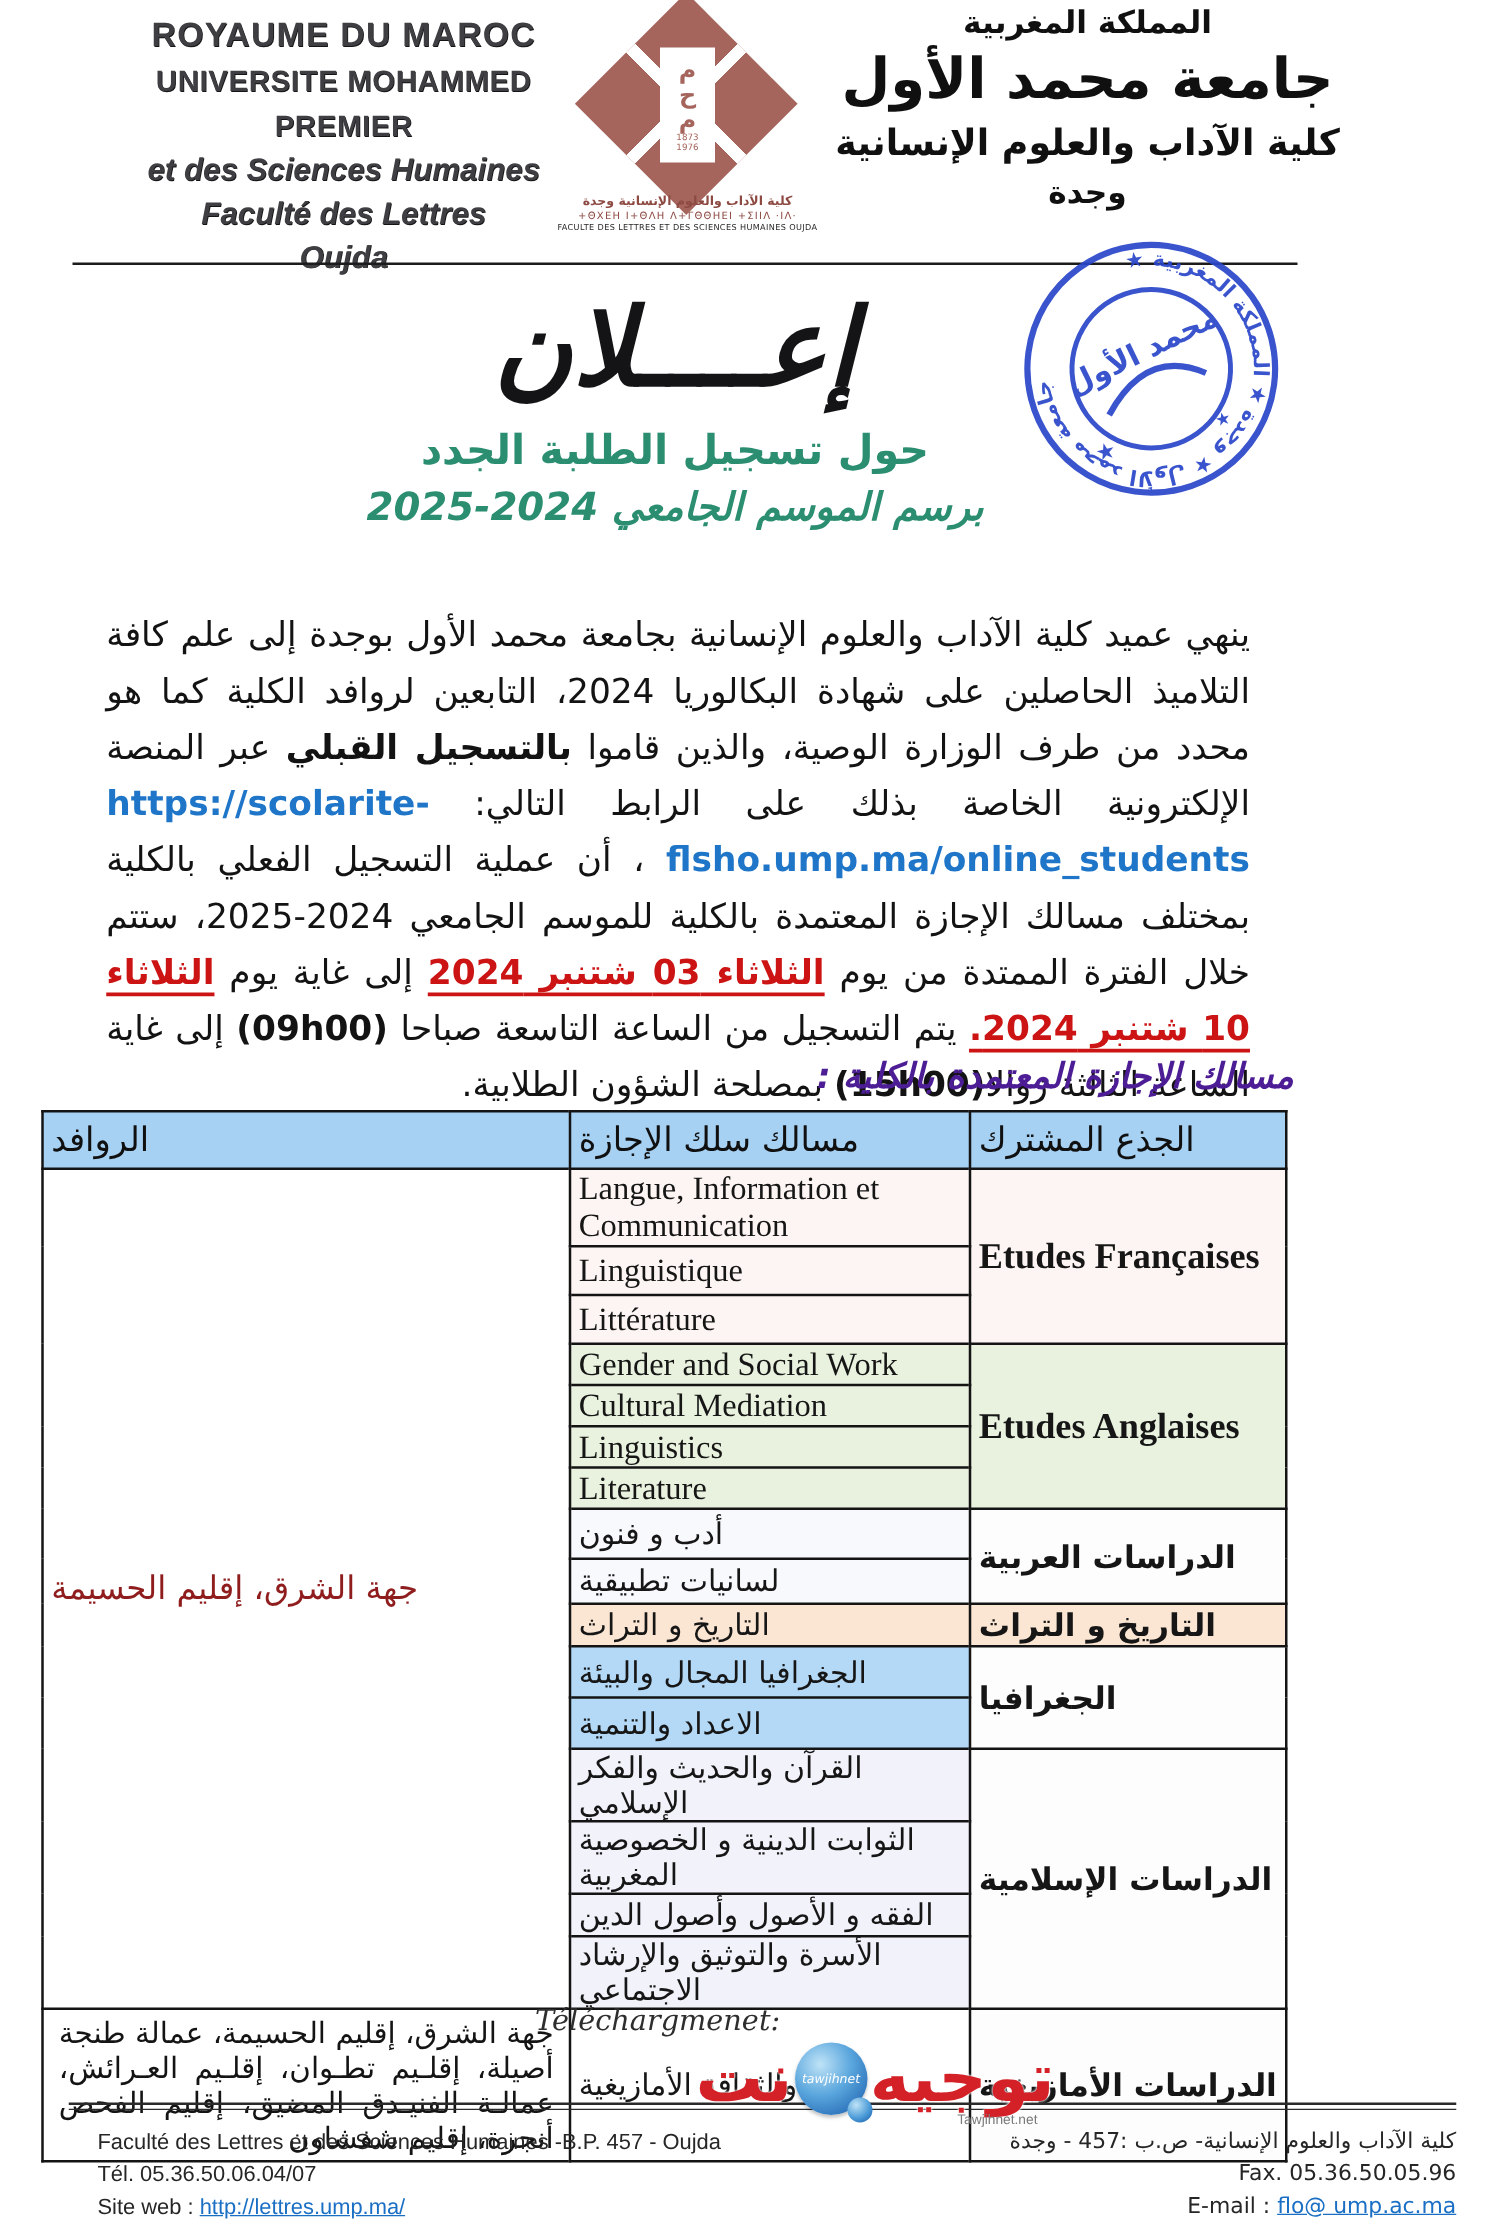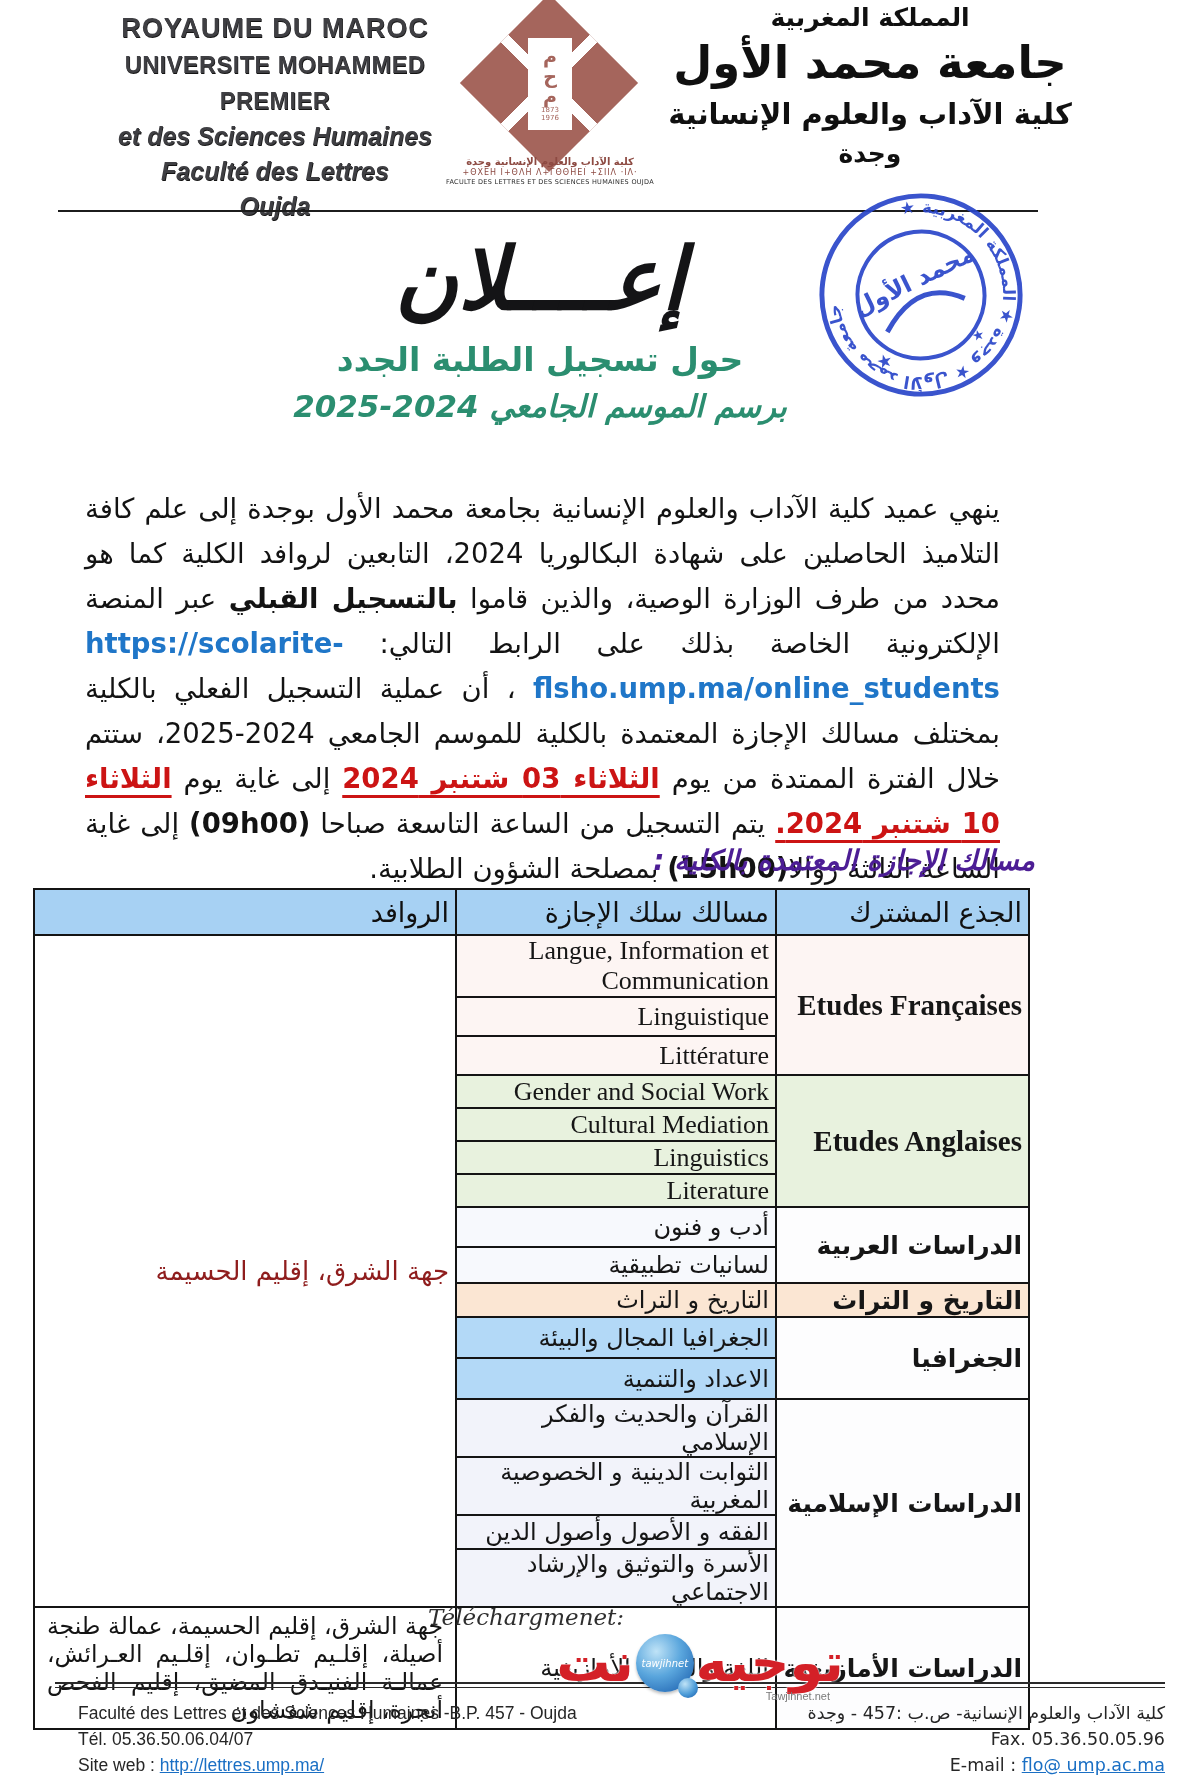--- a/index.html
+++ b/index.html
@@ -63,21 +63,21 @@
   .body-par .seg-url{color:var(--url-blue);font-weight:bold;unicode-bidi:embed;}
   .body-par .seg-red{color:var(--date-red);font-weight:bold;text-decoration:underline;
             text-decoration-color:var(--date-red);text-decoration-thickness:2.5px;text-underline-offset:7px;}
 
   .tbl-caption{left:15px;top:844px;width:1020px;direction:rtl;
                font-size:28px;font-weight:bold;font-style:italic;color:#4c1d95;}
 
   
   .programs{position:absolute;left:33px;top:888px;border-collapse:collapse;table-layout:fixed;
             border:2.5px solid #141414;background:#fff;}
-  .programs th,.programs td{border:2px solid #141414;padding:0 6px;text-align:right;vertical-align:middle;}
+  .programs th,.programs td{border:2px solid #141414;padding:0 6px;text-align:left;vertical-align:middle;}
   .programs th{background:var(--table-header-bg);font-size:27px;font-weight:500;color:#101010;}
   .track-cell{font-size:24px;}
   .track-cell.latin{font-family:"Liberation Serif",serif;font-size:26px;}
   .core-cell{font-weight:bold;font-size:25px;}
   .core-cell.latin{font-family:"Liberation Serif",serif;font-size:29px;}
   .theme-french{background:var(--french-bg);}
   .theme-english{background:var(--english-bg);}
   .theme-arabic{background:var(--arabic-bg);}
   .theme-history{background:var(--history-bg);}
   .theme-geography{background:var(--geography-bg);}

